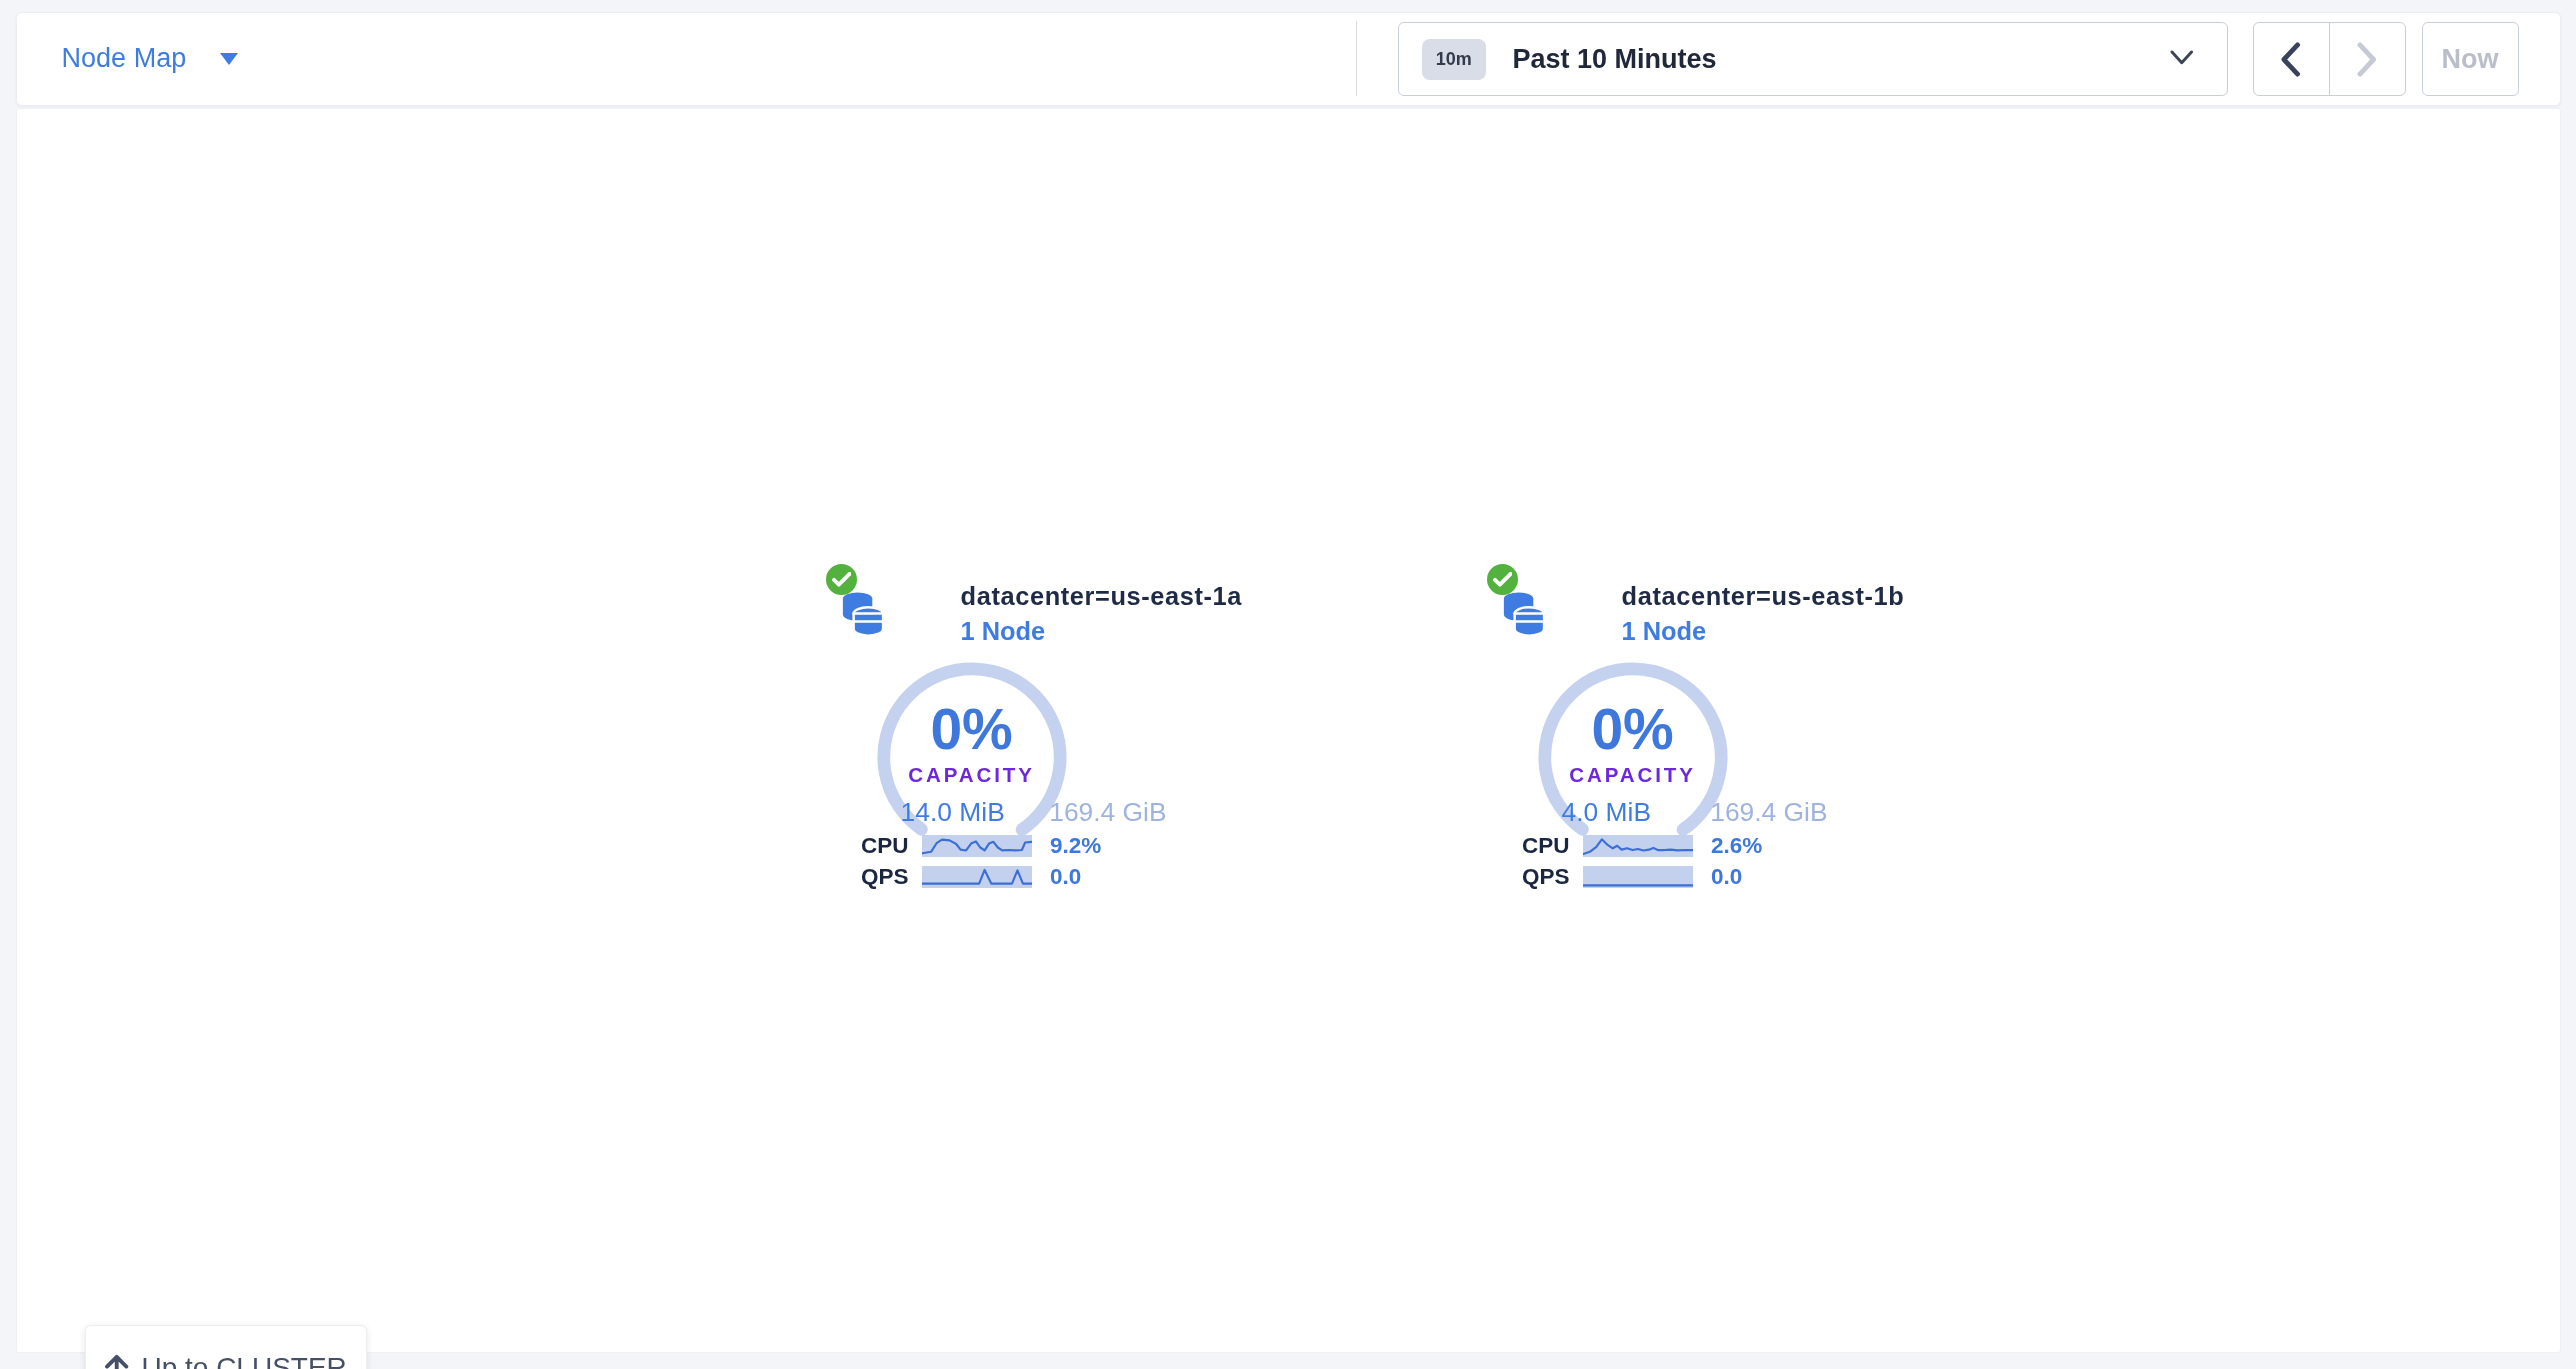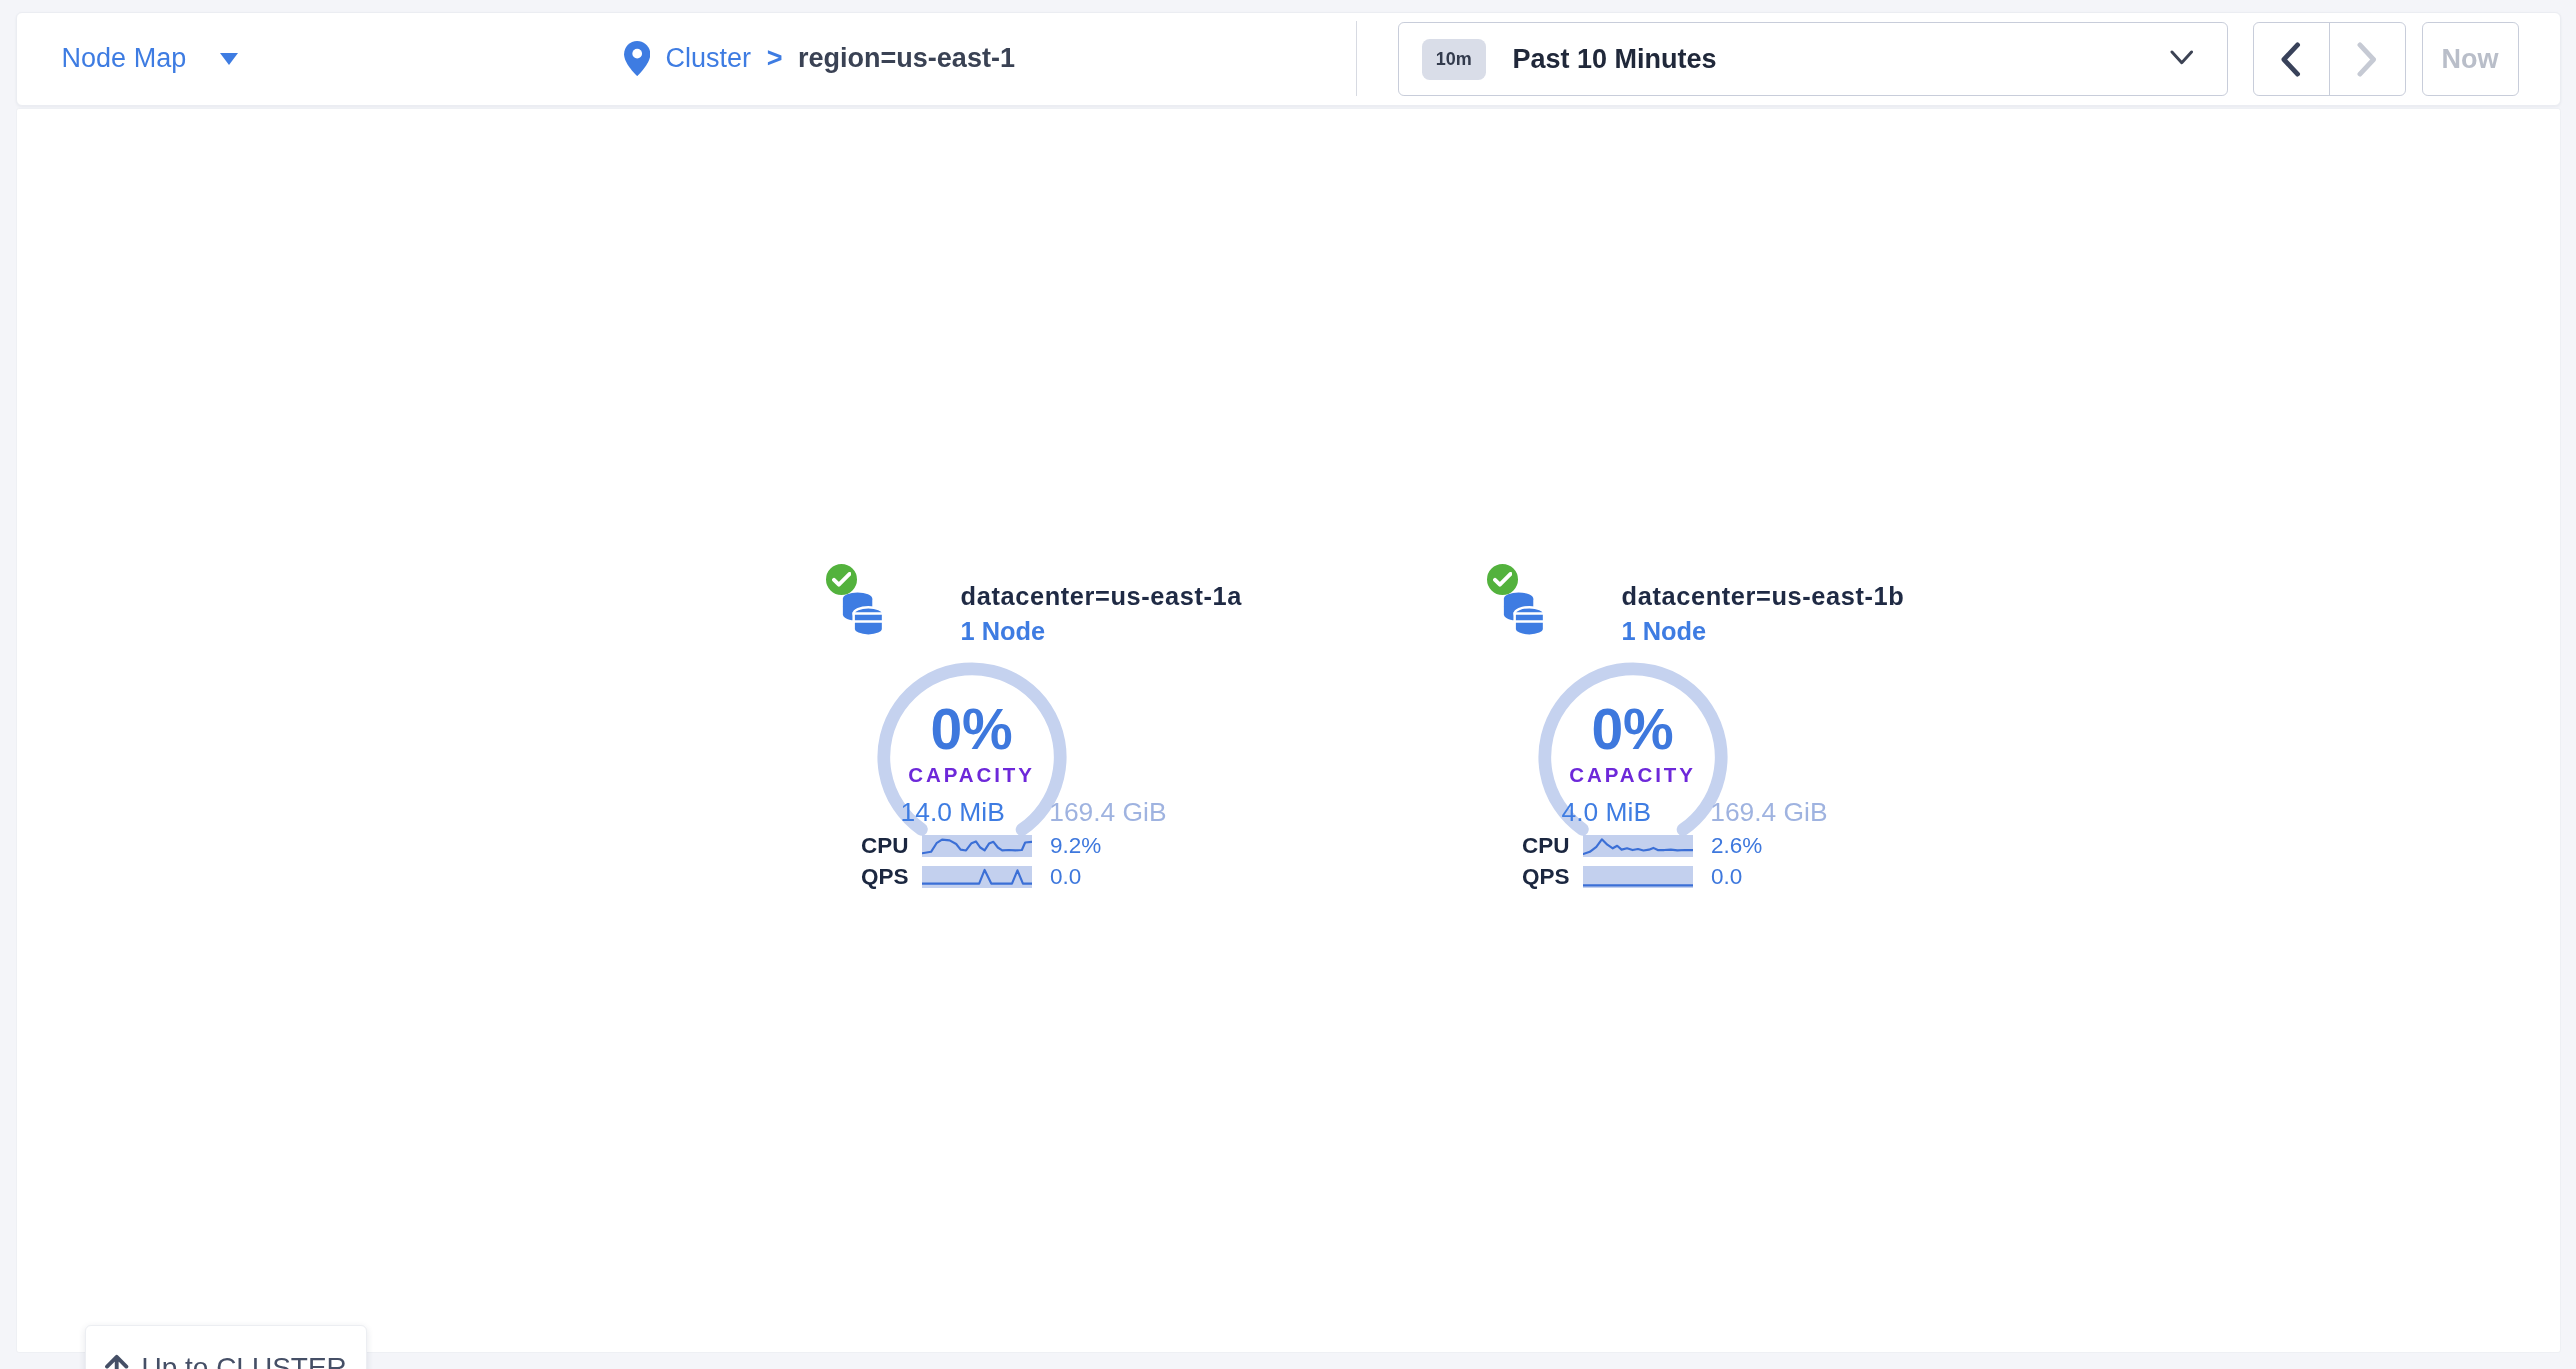--- a/index.html
+++ b/index.html
@@ -103,50 +103,41 @@
     position:absolute; left:67px; width:284px; height:21.5px;
     display:flex; align-items:center;
   }
   .metric-row.cpu { top:261px; }
   .metric-row.qps { top:292px; }
   .metric-label { width:55px; text-align:right; font-size:22.5px; font-weight:700; color:#1b2740; }
   .spark-box {
     margin-left:13.7px; width:110px; height:21.5px; background:#c3d0ee; position:relative;
   }
   .spark-box svg { position:absolute; inset:0; }
-  .metric-value { margin-left:17.6px; font-size:22.5px; font-weight:400; color:#3e78dd; }
+  .metric-value { margin-left:17.6px; font-size:22.5px; font-weight:700; color:#3e78dd; }
 
   
   .up-btn {
     position:absolute; left:68px; top:1216px; width:282px; height:86px;
     background:#fff; border:1px solid #eceef2; border-radius:5.9px;
     box-shadow:0 2.9px 7.8px rgba(40,50,80,0.12);
     display:flex; align-items:center; justify-content:center; gap:11.7px;
     font-size:28px; font-weight:500; color:#454f66; cursor:pointer;
   }
 </style>
 </head>
 <body>
 
 <div class="header-card">
 
   <div class="view-selector">
     <span class="label">Node Map</span>
     <span class="caret-down"></span>
   </div>
 
-  <div class="breadcrumb">
-    <svg width="26.4" height="35" viewBox="0 0 27 36">
-      <path d="M13.5 0C6.05 0 0 6.05 0 13.5 0 23.6 13.5 36 13.5 36S27 23.6 27 13.5C27 6.05 20.95 0 13.5 0z" fill="#3e7ce2"></path>
-      <circle cx="13.5" cy="13" r="5" fill="#fff"></circle>
-    </svg>
-    <span class="crumb-link">Cluster</span>
-    <span class="crumb-sep">&gt;</span>
-    <span class="crumb-current">region=us-east-1</span>
-  </div>
 
   <div class="header-divider"></div>
 
   <div class="time-box">
     <span class="time-badge">10m</span>
     <span class="time-label">Past 10 Minutes</span>
     <svg class="time-chevron" width="23.5" height="15.6" viewBox="0 0 24 16">
       <polyline points="2,2 12,13 22,2" fill="none" stroke="#3c4354" stroke-width="3" stroke-linecap="round" stroke-linejoin="round"></polyline>
     </svg>
   </div>

